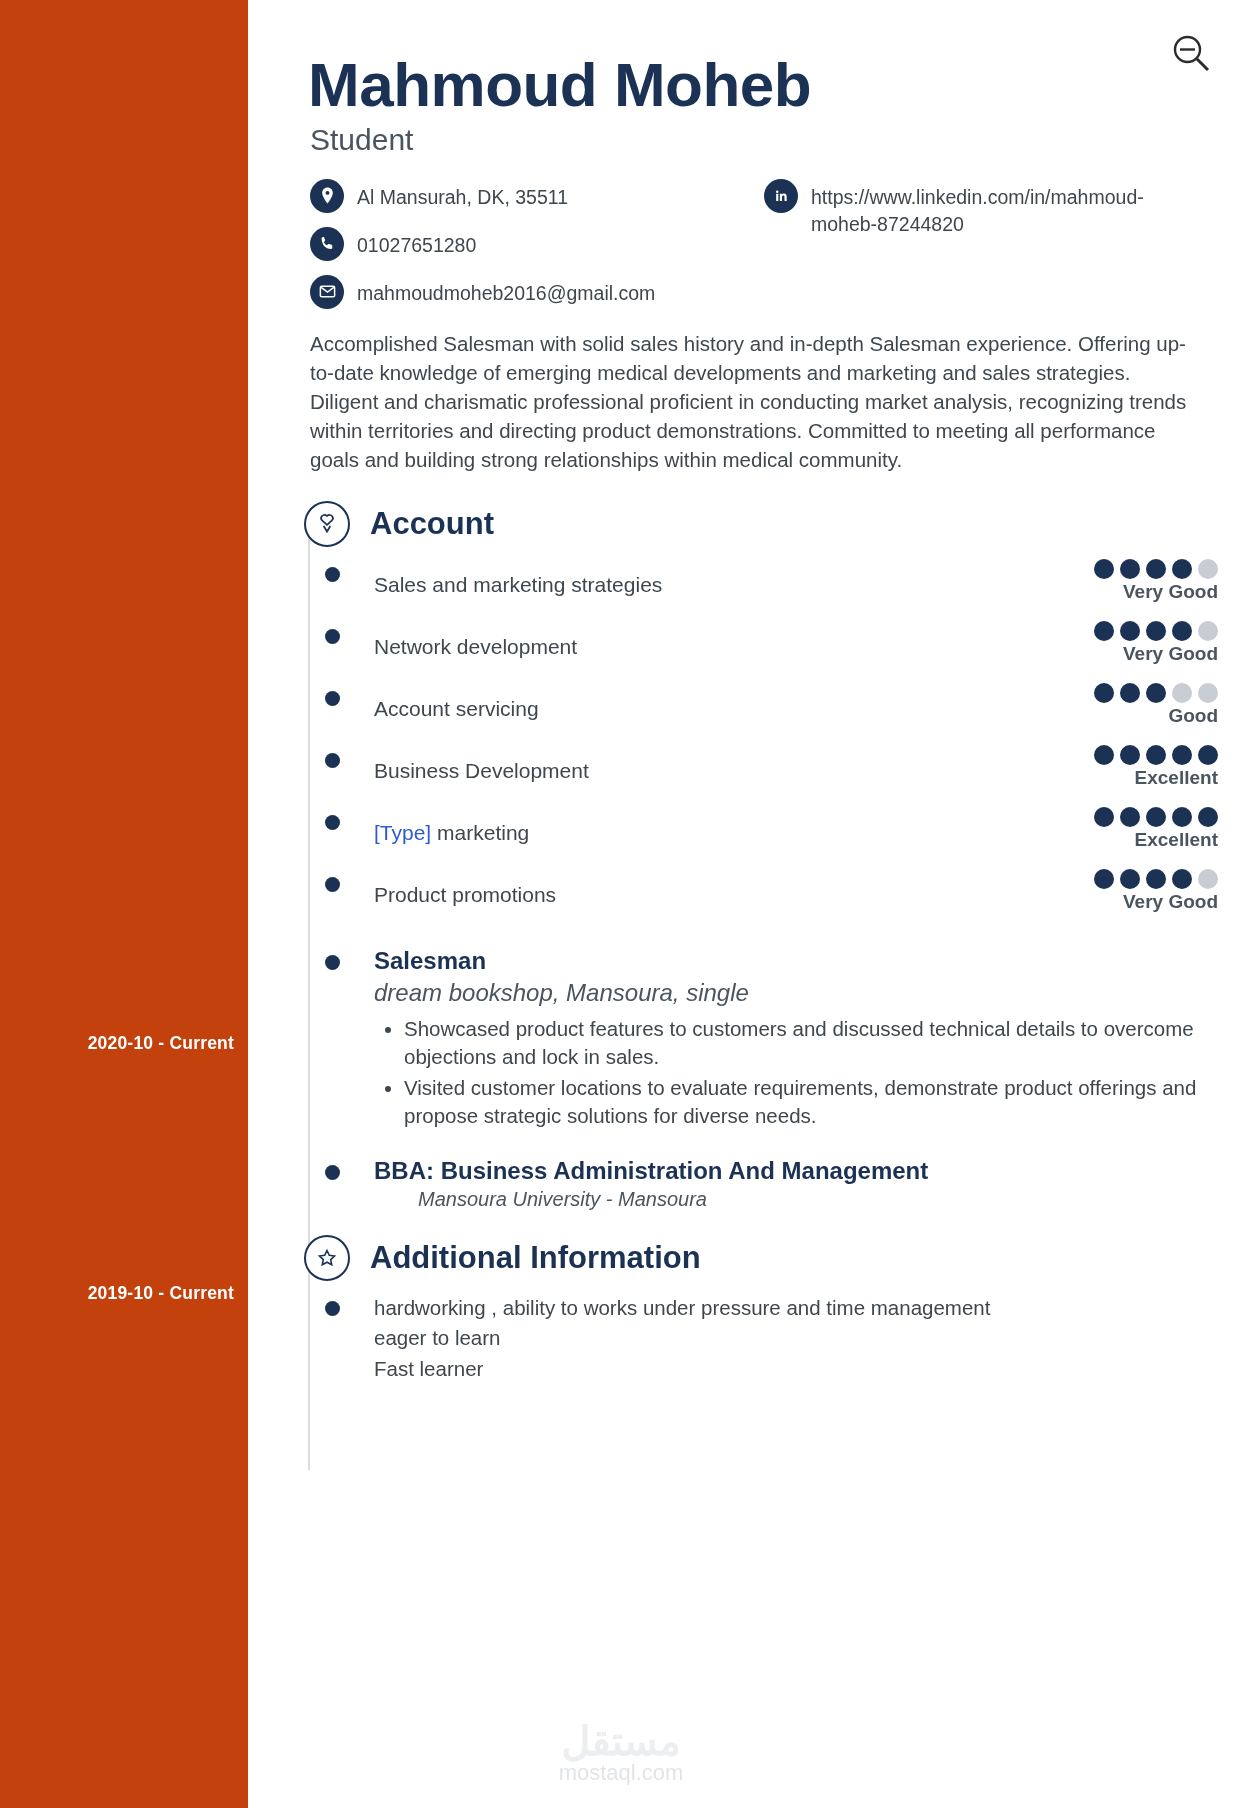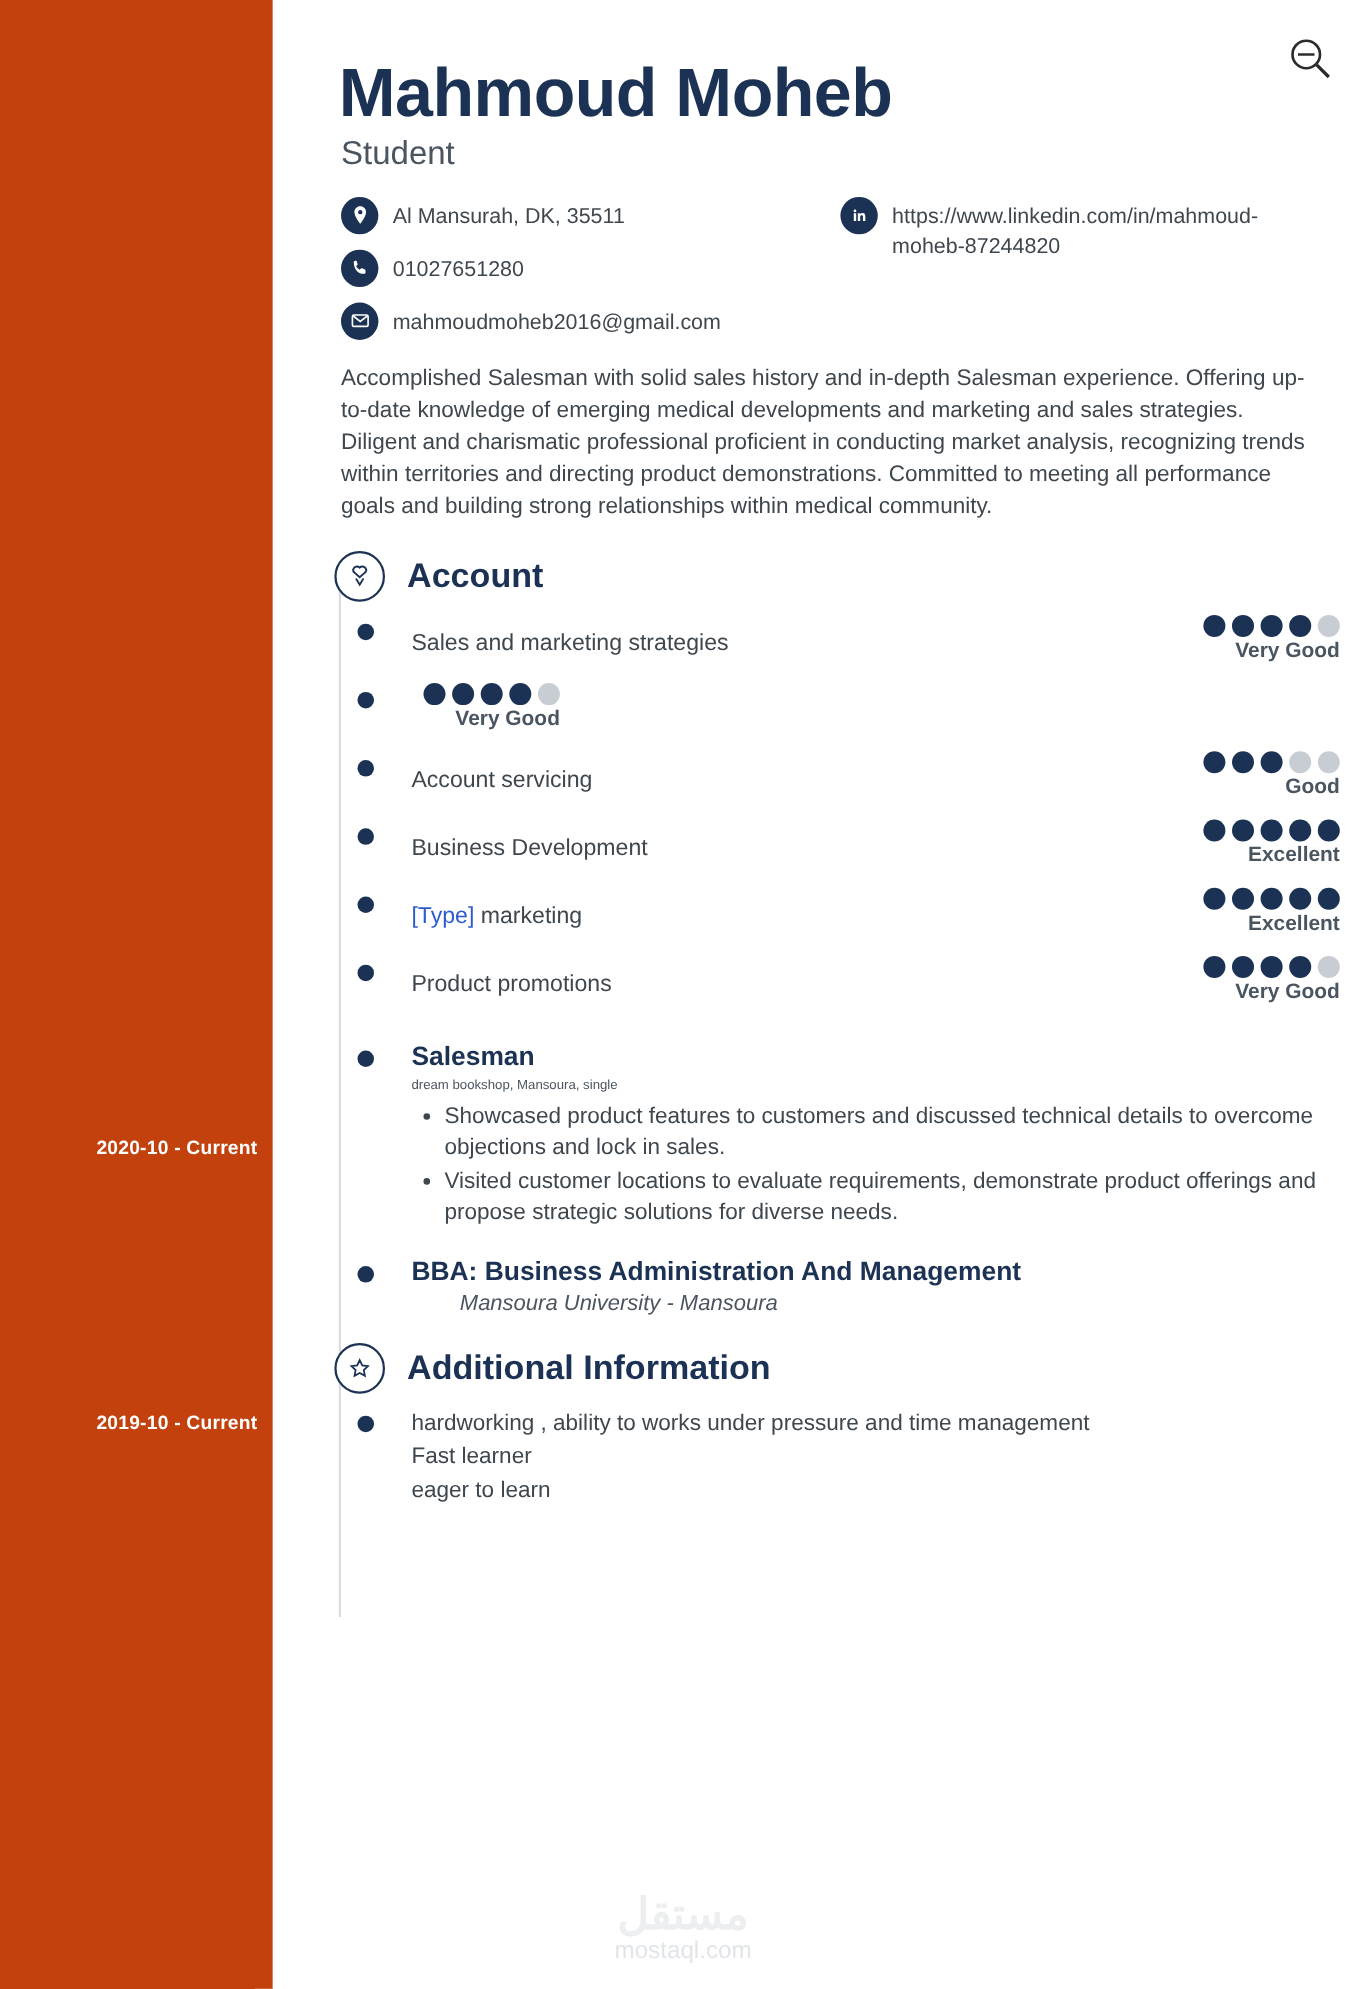--- a/index.html
+++ b/index.html
@@ -176,21 +176,21 @@
   .rating { flex: 0 0 135px; text-align: right; }
   .dots { display: flex; justify-content: flex-end; }
   .dot {
     width: 20px; height: 20px; border-radius: 50%;
     background: #c8cdd3; margin-left: 6px;
   }
   .dot.on { background: #1b3254; }
   .rate-label { font-size: 19px; color: #4a5560; margin-top: 2px; font-weight: bold; }
 
   .job-title { font-size: 24px; font-weight: bold; color: #1b3254; }
-  .job-sub { font-size: 12px; color: #4a5560; margin-top: 4px; }
+  .job-sub { font-style: italic; font-size: 24px; color: #4a5560; margin-top: 4px; }
   .job-list { margin: 8px 0 0 0; padding-left: 30px; }
   .job-list li {
     font-size: 20.5px; line-height: 1.38; color: #3f474e; margin-bottom: 3px;
   }
   .edu-title { font-size: 24px; font-weight: bold; color: #1b3254; }
   .edu-sub { font-style: italic; font-size: 20px; color: #4a5560; margin-top: 3px; margin-left: 44px; }
   .addl-line { font-size: 20.5px; line-height: 1.5; color: #3f474e; }
 
   .watermark {
     position: absolute;
@@ -296,20 +296,21 @@
                   <span class="dot"></span>
               </div>
               <div class="rate-label">Very Good</div>
             </div>
           </div>
         </div>
 
         <div class="row">
           <span class="bullet"></span>
           <div class="skill-row">
+            <div class="skill-name">Network development</div>
             <div class="rating">
               <div class="dots">
                 <span class="dot on"></span>
                   <span class="dot on"></span>
                   <span class="dot on"></span>
                   <span class="dot on"></span>
                   <span class="dot"></span>
               </div>
               <div class="rate-label">Very Good</div>
             </div>
@@ -417,22 +418,22 @@
           <svg viewBox="0 0 24 24" width="24" height="24" fill="none" stroke="#1b3254" stroke-width="1.6">
             <path d="M12 4.5l2.3 4.8 5.2.7-3.8 3.6 1 5.2-4.7-2.6-4.7 2.6 1-5.2L4.5 10l5.2-.7z"></path>
           </svg>
         </span>
         <span class="sec-title">Additional Information</span>
       </div>
       <div class="rows">
         <div class="row">
           <span class="bullet"></span>
           <div class="addl-line">hardworking , ability to works under pressure and time management</div>
+          <div class="addl-line">eager to learn</div>
           <div class="addl-line">Fast learner</div>
-          <div class="addl-line">eager to learn</div>
         </div>
       </div>
     </div>
 
   </div>
 
   <div class="watermark">
     <div class="wm-ar">مستقل</div>
     <div class="wm-en">mostaql.com</div>
   </div>

